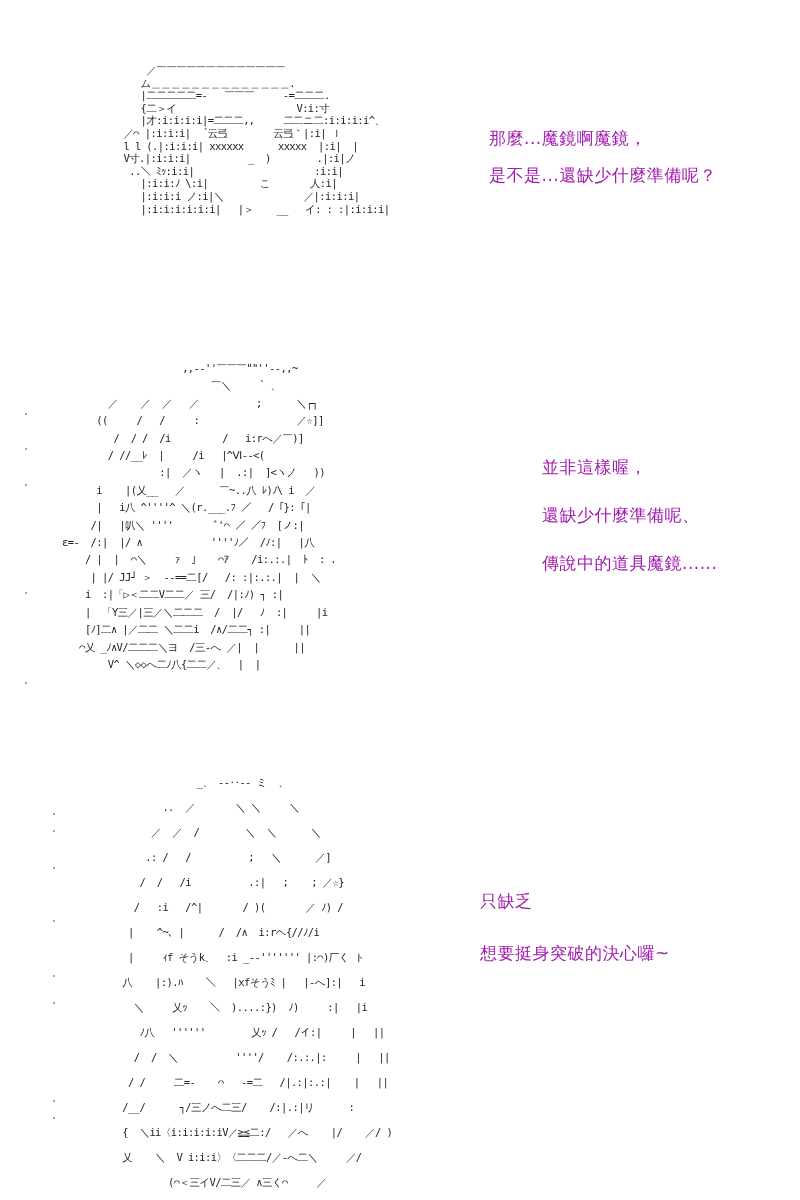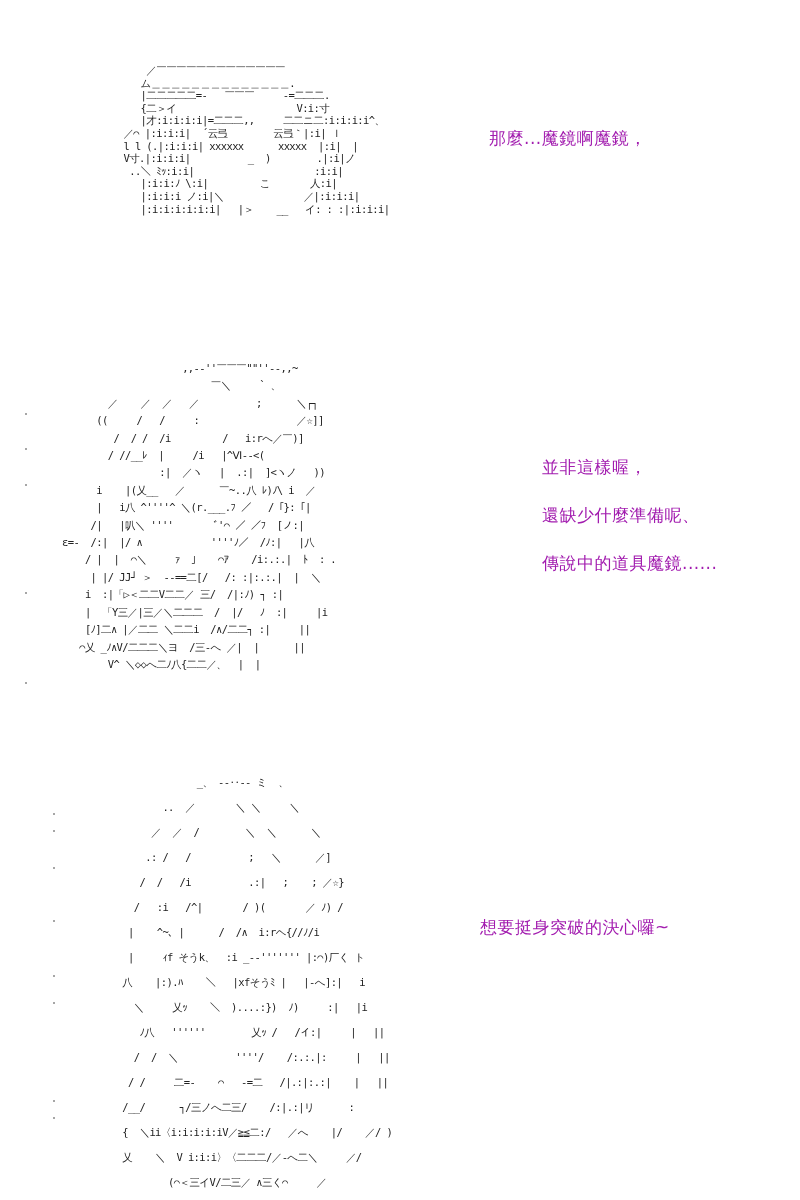--- a/index.html
+++ b/index.html
@@ -37,20 +37,21 @@
      |才:i:i:i:i|=二二二,,     二二ニ二:i:i:i:i^、
   ／⌒ |:i:i:i|  ´云弖        云弖｀|:i| ｌ
   l l (.|:i:i:i| xxxxxx      xxxxx  |:i|  |
   V寸.|:i:i:i|          _  )        .|:i|ノ
    ..＼ ﾐｯ:i:i|                     :i:i|
      |:i:i:ﾉ \:i|         こ       人:i|
      |:i:i:i ノ:i|＼              ／|:i:i:i|
      |:i:i:i:i:i:i|   |＞    __   イ: : :|:i:i:i|</pre>
   <div class="dialogue" style="left:489px; top:120px; line-height:37px;">
     <span class="line">那麼...魔鏡啊魔鏡，</span>
+    <span class="line">是不是...還缺少什麼準備呢？</span>
   </div>
 </section>
 
 <section>
   <pre class="art" style="left:62px; top:360px; line-height:17.4px;">                     ,,-‐''￣￣￣""''‐-,,~
                           ￣＼     ` 、
         ／    ／  ／   ／          ;      ＼┌┐
       ((     /   /     :                 ／☆]]
          /  / /  /i         /   i:rへ／￣)]
         / //__ﾚ  |     /i   |^Ⅵ‐‐&lt;(
@@ -95,20 +96,21 @@
         /  /  ＼          ''''/    /:.:.|:     |   ||
        / /     二=-    ⌒   -=二   /|.:|:.:|    |   ||
       /__/      ┐/三ノへ二三/    /:|.:|リ      :
       {  ＼ii〈i:i:i:i:iV／≧≦二:/   ／へ    |/    ／/ )
       乂    ＼  V i:i:i〉〈二二二/／‐へ二＼     ／/
               (⌒＜三イV/二三／ ∧三く⌒     ／
               ￣￣ﾉ.)(へ二二／∧三〉     ／
            ＼‐ ／ /三 └◇◇┐ )ﾊrへ
              &gt;／   √￣=-  _ └◇◇J _)</pre>
   <div class="dialogue" style="left:480px; top:888px; line-height:26px;">
+    <span class="line">只缺乏</span>
     <span class="line">&nbsp;</span>
     <span class="line">想要挺身突破的決心囉~</span>
   </div>
   <span class="margin-dot" style="left:53px; top:813px;"></span>
   <span class="margin-dot" style="left:53px; top:830px;"></span>
   <span class="margin-dot" style="left:53px; top:867px;"></span>
   <span class="margin-dot" style="left:53px; top:920px;"></span>
   <span class="margin-dot" style="left:53px; top:975px;"></span>
   <span class="margin-dot" style="left:53px; top:1002px;"></span>
   <span class="margin-dot" style="left:53px; top:1100px;"></span>

